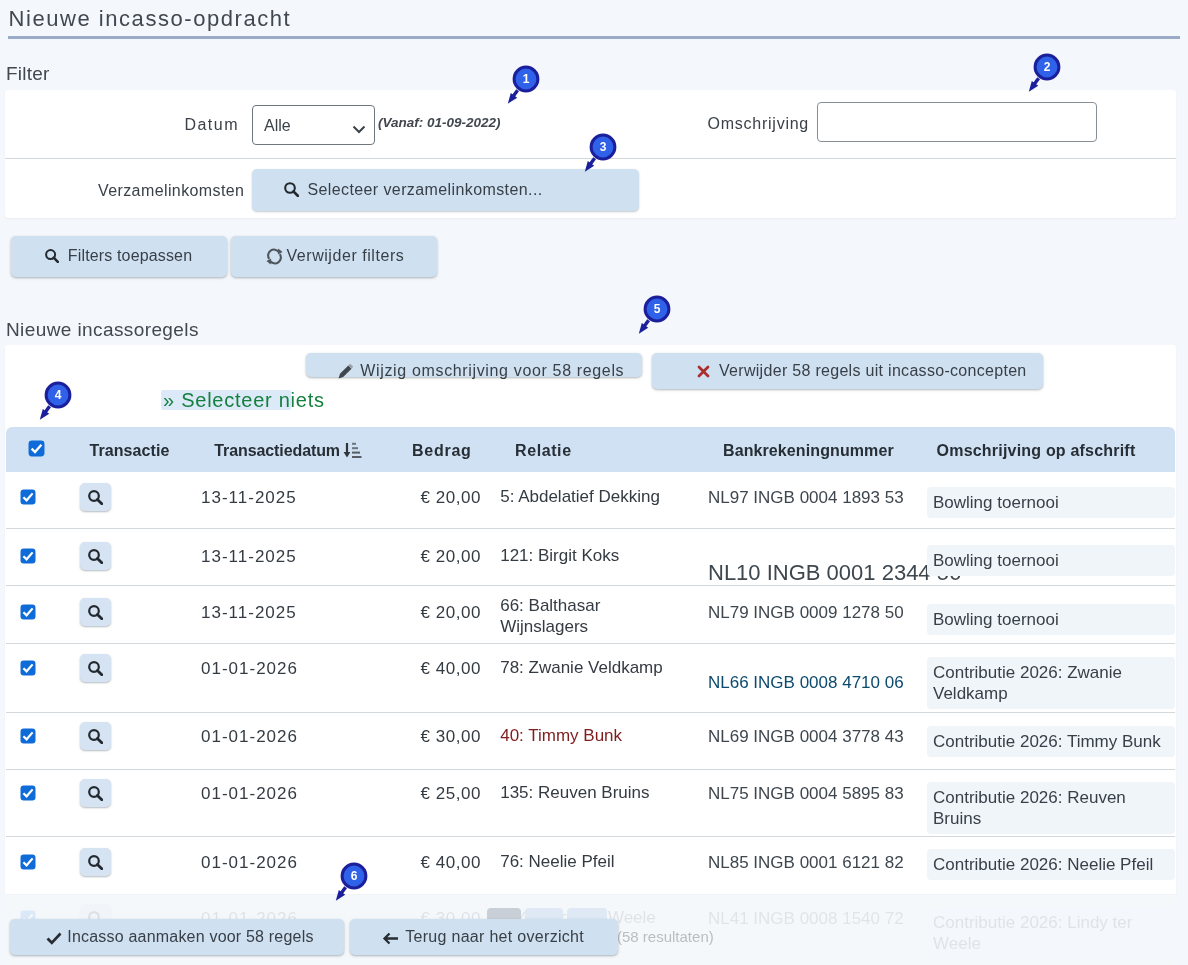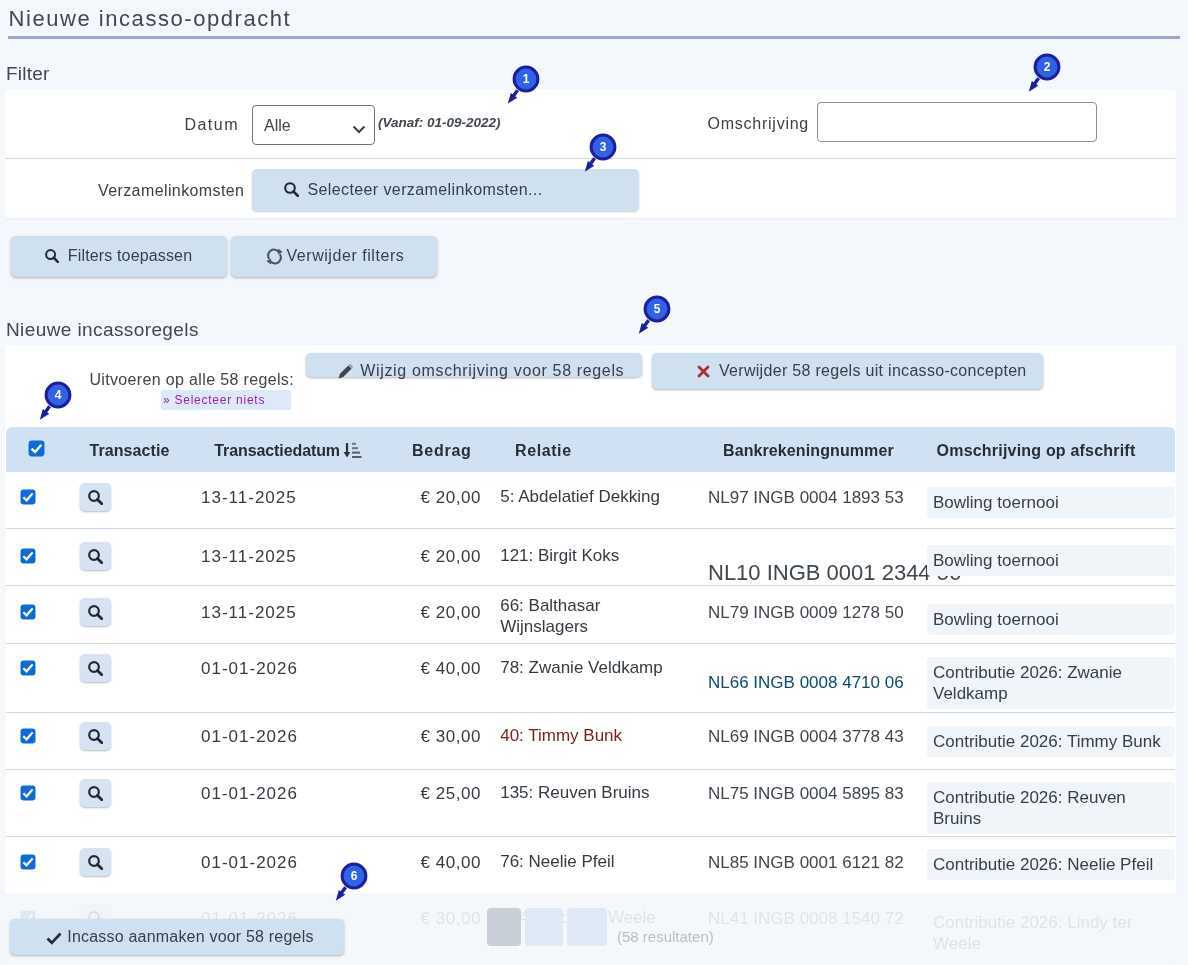--- a/index.html
+++ b/index.html
@@ -46,23 +46,22 @@
     </div>
 <div class="btn" style="left:10.8px;top:236px;width:215.9px;height:40.5px;">
       <span class="ic" style="left:34px;top:13px;"><svg width="14" height="14" viewBox="0 0 14 14">
           <circle cx="5.6" cy="5.6" r="4.5" fill="none" stroke="#23292f" stroke-width="2.0"></circle>
           <line x1="8.7" y1="8.7" x2="12.8" y2="12.8" stroke="#23292f" stroke-width="2.6" stroke-linecap="round"></line>
         </svg></span>
       <span class="tx" style="left:57px;top:0;line-height:40.5px;letter-spacing:0.15px;">Filters toepassen</span>
     </div>
 <div class="ab " style="left:6px;top:318.0px;font-size:19px;color:#414850;line-height:24px;letter-spacing:0.4px;">Nieuwe incassoregels</div>
 <div class="panel" style="left:5px;top:344.8px;width:1171px;height:620.2px;"></div>
-<div class="ab " style="left:0px;top:369.0px;font-size:16px;color:#3d444b;line-height:21px;letter-spacing:0.35px;width:294px;text-align:right;">Uitvoeren op alle 58 regels:</div>
 <div class="ab" style="left:161px;top:390px;width:129.5px;height:20px;background:#dce9f8;border-radius:2px;"></div>
-<div class="ab " style="left:163px;top:389.5px;font-size:12px;color:#a21caf;line-height:21px;letter-spacing:0.75px;">» Selecteer niets</div>
+<div class="ab " style="left:163px;top:389.5px;font-size:20px;color:#15803d;line-height:21px;letter-spacing:0.75px;">» Selecteer niets</div>
 <div class="btn" style="left:305.5px;top:353px;width:336.3px;height:24px;">
       <span class="ic" style="left:31px;top:10px;"><svg width="17" height="17" viewBox="0 0 17 17">
           <path d="M1.5 15.5 L3 10.8 L11.3 2.5 L14.5 5.7 L6.2 14 Z" fill="#3f464d"></path>
           <path d="M11.3 2.5 L13.2 0.8 L16.2 3.8 L14.5 5.7 Z" fill="#9aa1a8"></path>
         </svg></span>
       <span class="tx" style="left:54.8px;top:0;line-height:36px;letter-spacing:0.65px;">Wijzig omschrijving voor 58 regels</span>
     </div>
 <div class="btn" style="left:652px;top:353px;width:391.2px;height:36px;">
       <span class="ic" style="left:45px;top:11px;"><svg width="13" height="13" viewBox="0 0 13 13">
           <path d="M2 2 L11 11 M11 2 L2 11" stroke="#ab2e2e" stroke-width="2.8" stroke-linecap="round"></path>
@@ -245,20 +244,26 @@
 <div class="ab" style="left:487px;top:908px;width:34px;height:38px;background:#c9cfd6;border-radius:4px;"></div>
 <div class="ab" style="left:525px;top:908px;width:38px;height:38px;background:#dfe9f5;border-radius:4px;"></div>
 <div class="ab" style="left:567px;top:908px;width:40px;height:38px;background:#dfe9f5;border-radius:4px;"></div>
 <div class="ab " style="left:617px;top:925.5px;font-size:15px;color:rgba(110,117,125,0.45);line-height:21px;letter-spacing:0;">(58 resultaten)</div>
 <div class="btn" style="left:9.7px;top:918.9px;width:334px;height:36.6px;z-index:40;">
       <span class="ic" style="left:36px;top:12px;"><svg width="16" height="13" viewBox="0 0 16 13">
           <path d="M1.5 6.5 L5.8 10.8 L14.5 1.5" fill="none" stroke="#272d33" stroke-width="2.7"></path>
         </svg></span>
       <span class="tx" style="left:57.6px;top:0;line-height:36.6px;letter-spacing:0.2px;">Incasso aanmaken voor 58 regels</span>
     </div>
+<div class="btn" style="left:350.2px;top:918.9px;width:268.3px;height:36.6px;z-index:40;">
+      <span class="ic" style="left:32.3px;top:12px;"><svg width="17" height="13" viewBox="0 0 17 13">
+          <path d="M16 6.5 L2.5 6.5 M7.5 1.5 L2.5 6.5 L7.5 11.5" fill="none" stroke="#272d33" stroke-width="2.3"></path>
+        </svg></span>
+      <span class="tx" style="left:55px;top:0;line-height:36.6px;letter-spacing:0.3px;">Terug naar het overzicht</span>
+    </div>
 <svg class="ab" style="left:491.7px;top:62.5px;z-index:60;" width="50" height="56" viewBox="0 0 50 56">
       <line x1="25.6" y1="27.3" x2="19.4" y2="35.8" stroke="#1b1f9b" stroke-width="3.4"></line>
       <polygon points="15.8,40.7 18.8,30.0 25.2,34.8" fill="#1b1f9b"></polygon>
       <circle cx="34" cy="16" r="11.9" fill="#2f62e8" stroke="#1b1f9b" stroke-width="3.0"></circle>
       <text x="34" y="20.4" text-anchor="middle" font-family="Liberation Sans, sans-serif" font-size="12" font-weight="bold" fill="#fff">1</text>
     </svg>
 <svg class="ab" style="left:1013.4px;top:51.4px;z-index:60;" width="50" height="56" viewBox="0 0 50 56">
       <line x1="25.6" y1="27.3" x2="19.4" y2="35.8" stroke="#1b1f9b" stroke-width="3.4"></line>
       <polygon points="15.8,40.7 18.8,30.0 25.2,34.8" fill="#1b1f9b"></polygon>
       <circle cx="34" cy="16" r="11.9" fill="#2f62e8" stroke="#1b1f9b" stroke-width="3.0"></circle>

